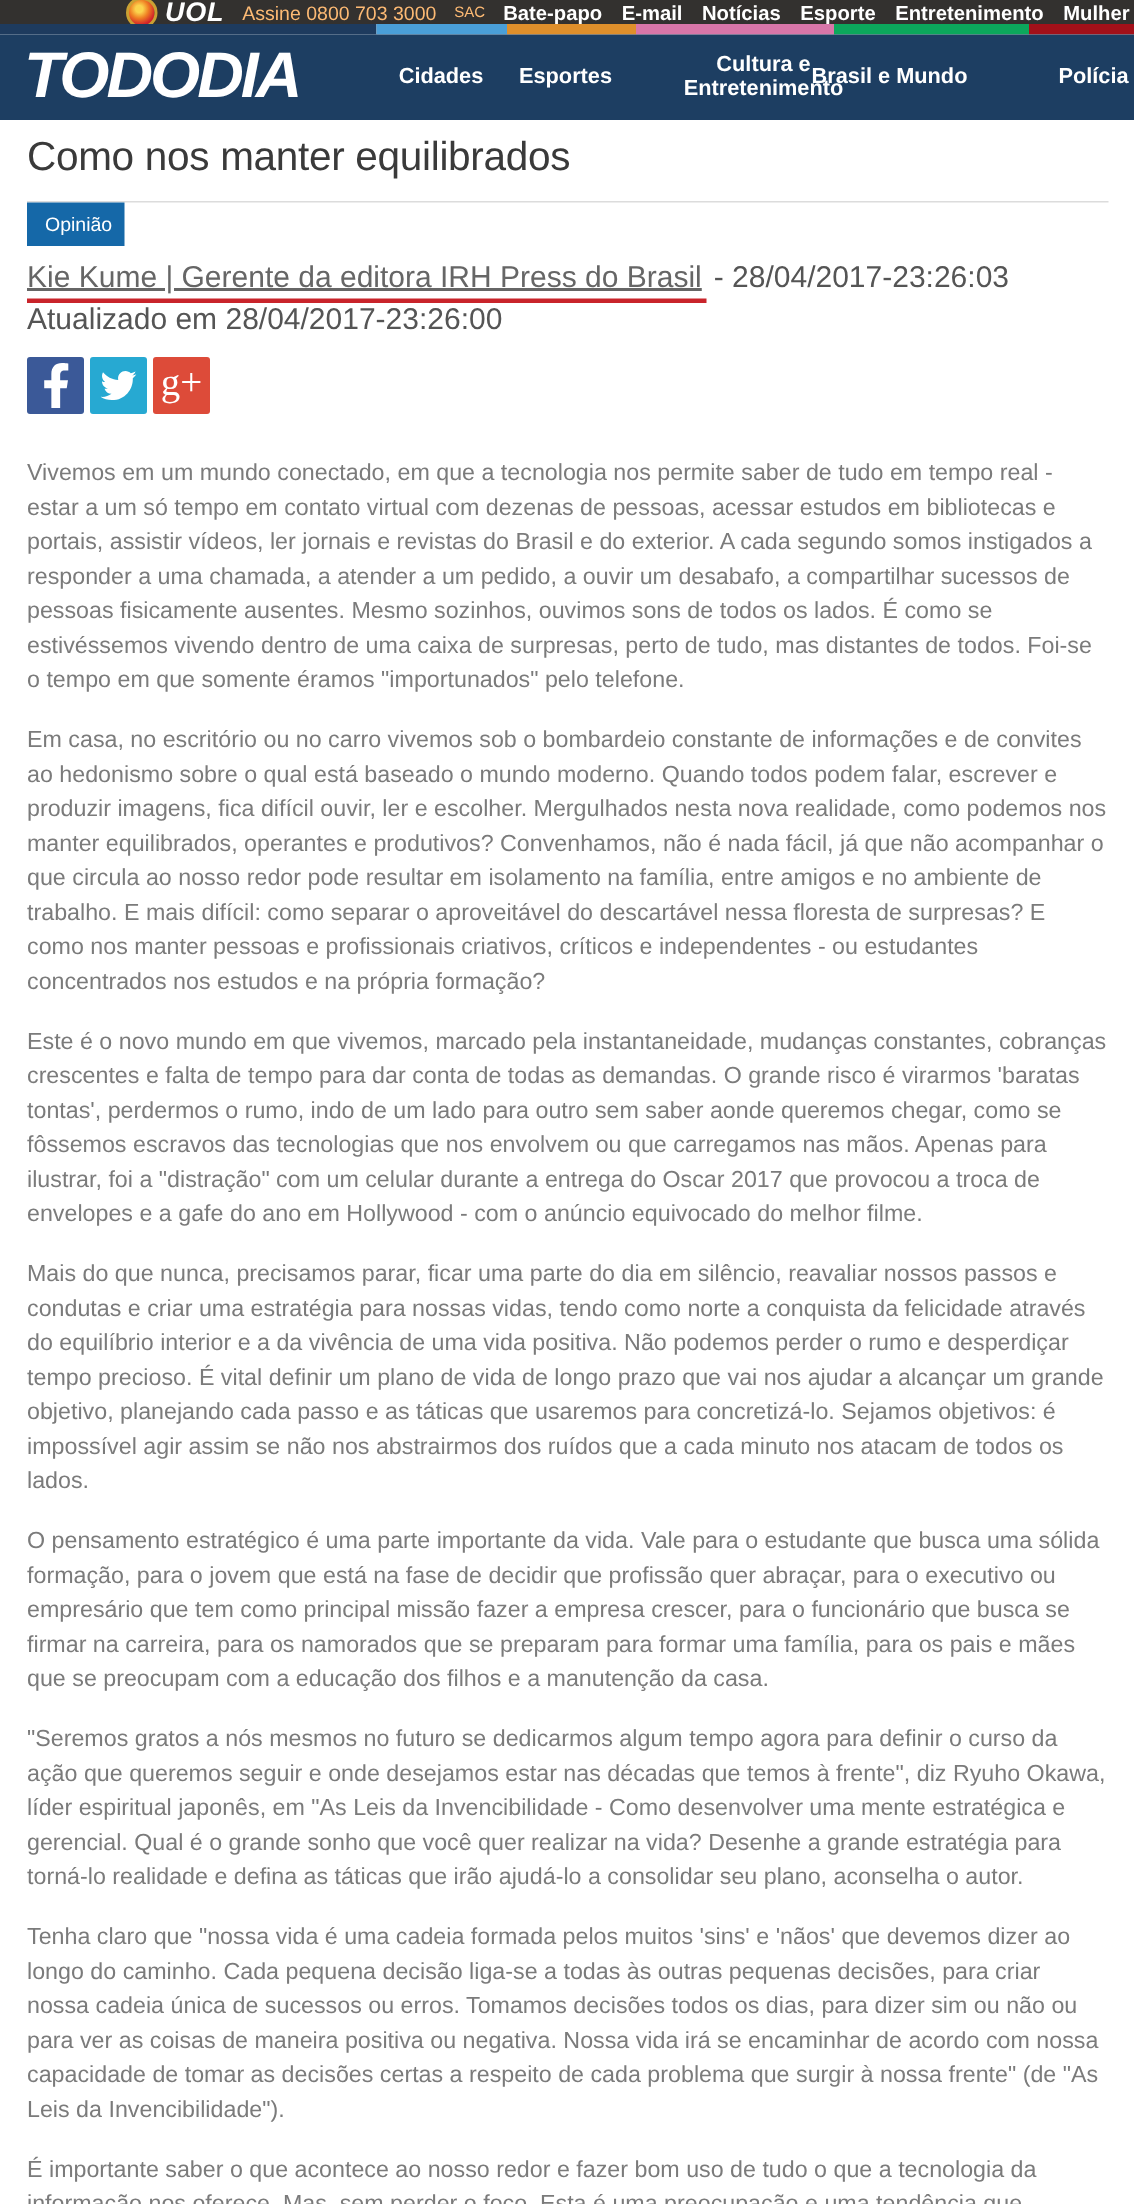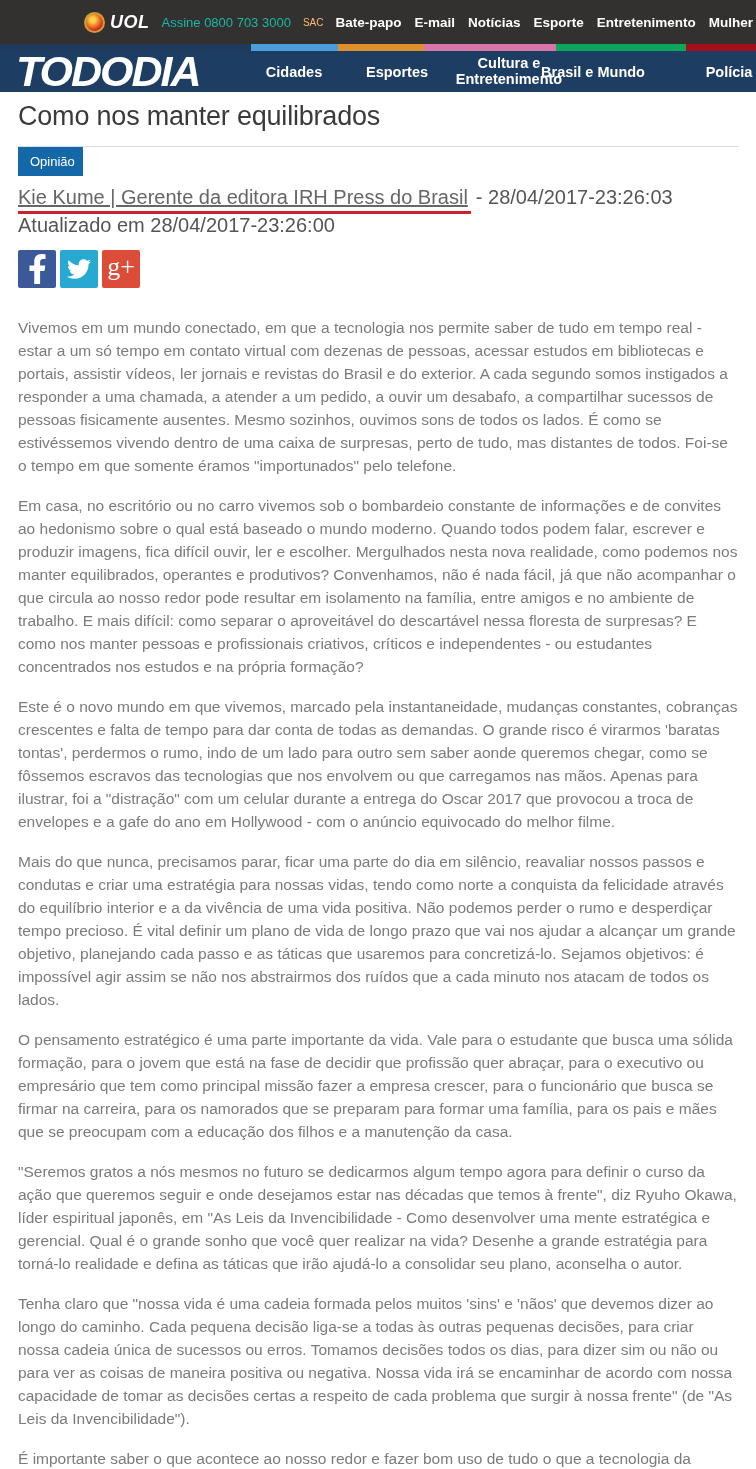--- a/index.html
+++ b/index.html
@@ -6,69 +6,69 @@
   html, body { background: #fff; }
   body {
     width: 756px;
     font-family: "Liberation Sans", "DejaVu Sans", sans-serif;
     -webkit-font-smoothing: antialiased;
   }
   a { text-decoration: none; color: inherit; cursor: pointer; }
 
   
   .topbar {
-    height: 44px;
+    height: 16px;
     background: var(--topbar-bg, #33312f);
     display: flex;
     align-items: center;
     padding: 0 8px 0 84px;
     gap: 12px;
     white-space: nowrap;
   }
   .uol-logo { display: flex; align-items: center; gap: 5px; }
   .uol-icon {
     width: 21px; height: 21px; border-radius: 50%;
     background: radial-gradient(circle at 40% 35%, #fbd34d 0 16%, #ef7d23 42%, #d1202a 72%, #8e1518 100%);
     border: 2px solid #caa133;
     display: inline-block;
   }
   .uol-text { color: #fff; font-weight: bold; font-style: italic; font-size: 18px; letter-spacing: .5px; }
-  .assine { color: #14b8a6; font-size: 13px; }
+  .assine { color: #fdba74; font-size: 13px; }
   .sac { color: #fdba74; font-size: 10px; margin-left: 0; }
   .topbar-links { display: flex; gap: 13px; }
   .topbar-link { color: #fff; font-size: 13.5px; font-weight: bold; }
 
   
   .stripe { height: 7px; display: flex; }
   .stripe .seg { height: 7px; background: var(--c, #1e3b5e); }
   .stripe .seg:nth-child(1) { width: 251px; }
   .stripe .seg:nth-child(2) { width: 87px; }
   .stripe .seg:nth-child(3) { width: 86px; }
   .stripe .seg:nth-child(4) { width: 132px; }
   .stripe .seg:nth-child(5) { width: 130px; }
   .stripe .seg:nth-child(6) { width: 70px; }
 
   
   .masthead {
     position: relative;
-    height: 41px;
+    height: 57px;
     background: var(--header-bg, #1d3e62);
   }
   .logo {
     position: absolute; left: 16px; top: 50%; transform: translateY(-52%);
     color: #fff; font-size: 43px; font-weight: bold; font-style: italic;
     letter-spacing: -2px; line-height: 1;
   }
   .main-nav .nav-item {
     position: absolute; top: 50%; transform: translate(-50%, -50%);
     color: #fff; font-size: 14.5px; font-weight: bold;
     text-align: center; line-height: 1.15; max-width: 120px;
   }
   .main-nav .nav-item:nth-child(1) { left: 294px; }
-  .main-nav .nav-item:nth-child(2) { left: 397px; }
+  .main-nav .nav-item:nth-child(2) { left: 377px; }
   .main-nav .nav-item:nth-child(3) { left: 509px; }
   .main-nav .nav-item:nth-child(4) { left: 593px; text-align: right; }
   .main-nav .nav-item:nth-child(5) { left: 729px; }
 
   
   .article { padding: 0 17px 20px 18px; }
   h1.title {
     margin-top: 9px;
     font-size: 27px; font-weight: normal; color: #3a3a3a;
     letter-spacing: -0.2px;

